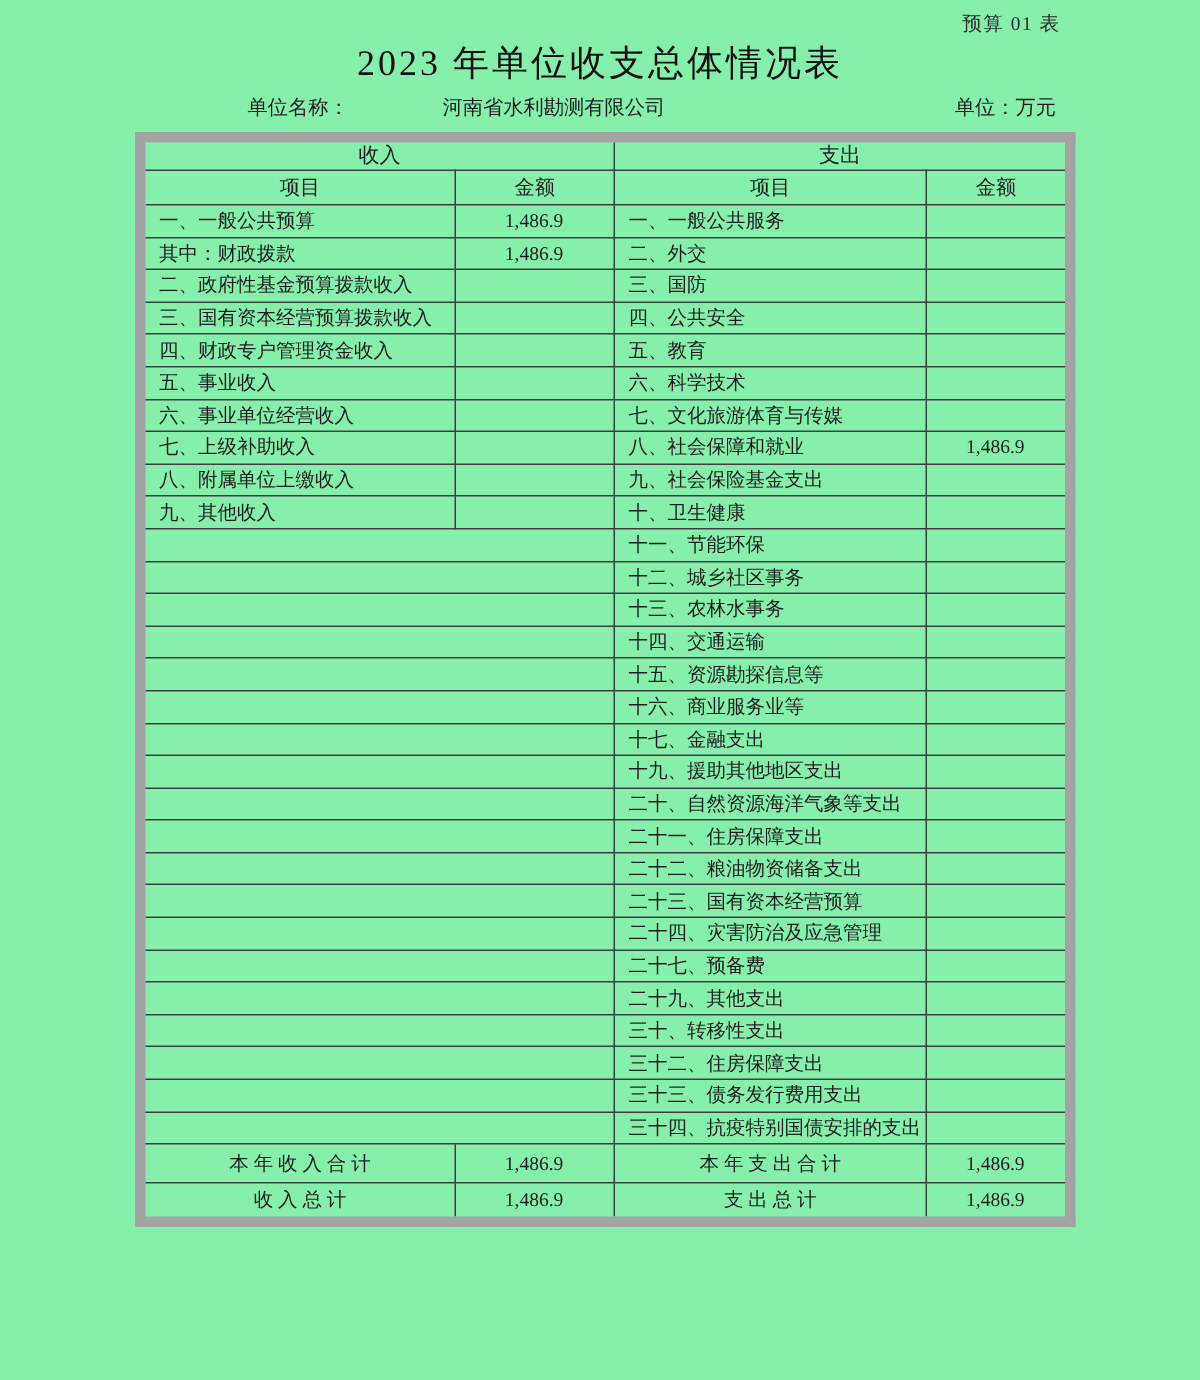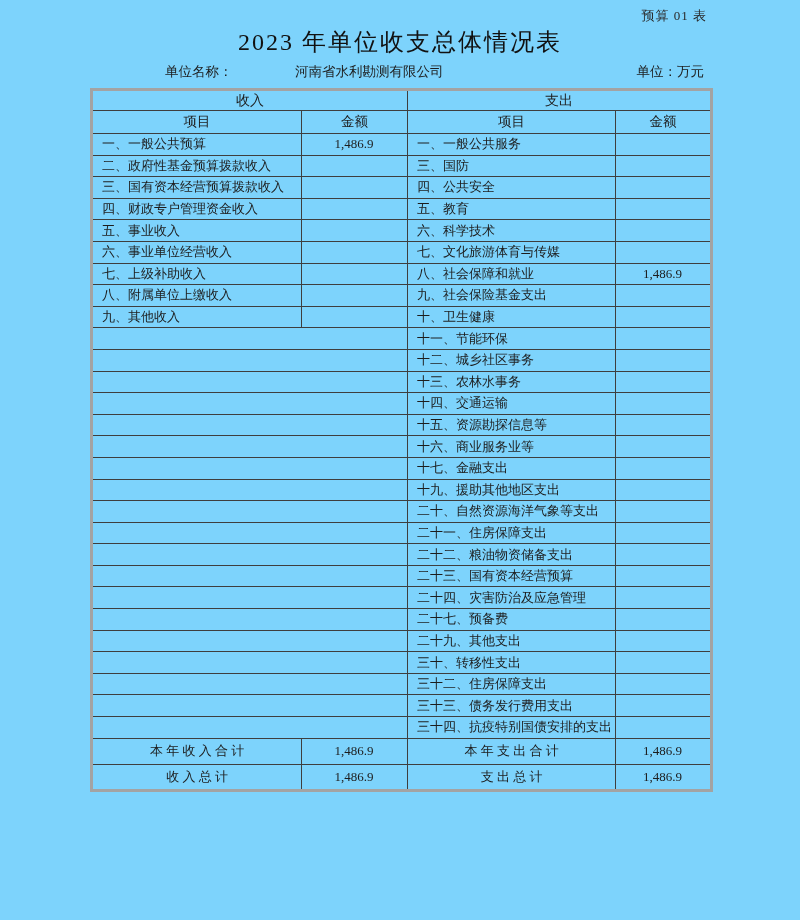--- a/index.html
+++ b/index.html
@@ -3,21 +3,21 @@
 <meta charset="utf-8">
 <style>
   * { box-sizing: border-box; }
   html, body { margin: 0; padding: 0; }
   body {
     width: 800px; height: 920px;
     background: #ffffff;
     font-family: "Liberation Serif", "DejaVu Serif", serif;
     color: #1d1d1d;
   }
-  .page { position: relative; width: 800px; height: 920px; background: #7dd3fc; overflow: hidden; }
+  .page { position: relative; width: 800px; height: 920px; background: #86efac; overflow: hidden; }
 
   .form-note {
     position: absolute; top: 7px; right: 93px;
     font-size: 13px; letter-spacing: 1px; color: #2a2a2a;
   }
   .doc-title {
     position: absolute; top: 26px; left: 0; width: 100%;
     margin: 0; text-align: center;
     font-size: 24px; font-weight: 400; letter-spacing: 2px; color: #111;
   }
@@ -25,21 +25,21 @@
     position: absolute; top: 63px; left: 90px; width: 620px; height: 20px;
     font-size: 13.5px; color: #1d1d1d;
   }
   .meta-name-label  { position: absolute; left: 75px;  top: 0; }
   .meta-name-value  { position: absolute; left: 205px; top: 0; }
   .meta-unit        { position: absolute; right: 6px;  top: 0; }
 
   table.budget-table {
     position: absolute; top: 88px; left: 90px; width: 620px;
     border-collapse: collapse; table-layout: fixed;
-    border: 3px solid #a3a3a3;
+    border: 7px solid #a3a3a3;
   }
   .budget-table th, .budget-table td {
     border: 1px solid #3e3e3e;
     padding: 0 5px;
     font-size: 13px; font-weight: 400;
     white-space: nowrap; overflow: hidden;
     color: #1d1d1d;
     vertical-align: middle;
   }
   tr.group-header th { height: 21px; font-size: 14px; text-align: center; }
@@ -85,20 +85,26 @@
       </tr>
     </thead>
     <tbody>
       <tr class="item-row">
         <td class="item">一、一般公共预算</td>
         <td class="amt">1,486.9</td>
         <td class="item">一、一般公共服务</td>
         <td class="amt"></td>
       </tr>
       <tr class="item-row">
+        <td class="item">其中：财政拨款</td>
+        <td class="amt">1,486.9</td>
+        <td class="item">二、外交</td>
+        <td class="amt"></td>
+      </tr>
+      <tr class="item-row">
         <td class="item">二、政府性基金预算拨款收入</td>
         <td class="amt"></td>
         <td class="item">三、国防</td>
         <td class="amt"></td>
       </tr>
       <tr class="item-row">
         <td class="item">三、国有资本经营预算拨款收入</td>
         <td class="amt"></td>
         <td class="item">四、公共安全</td>
         <td class="amt"></td>

